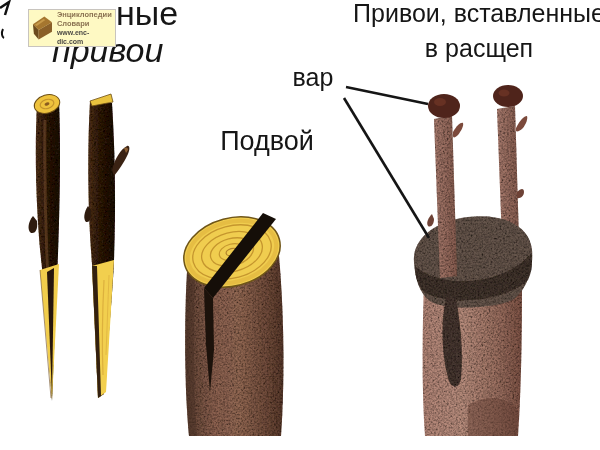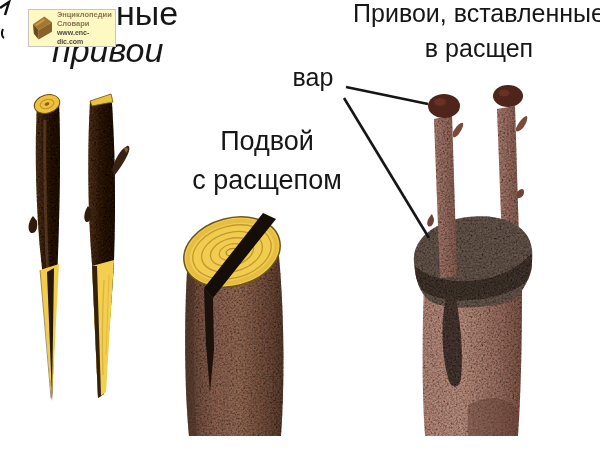--- a/index.html
+++ b/index.html
@@ -139,21 +139,20 @@
       <line x1="346" y1="87" x2="428" y2="104" stroke="#151515" stroke-width="2.6"></line>
       <line x1="344" y1="98" x2="429" y2="238" stroke="#151515" stroke-width="2.6"></line>
     </g>
   </svg>
 
   <div class="lbl lbl-big" style="left:116px;top:-4px;">ные</div>
   <div class="lbl lbl-big" style="left:52px;top:33px;font-style:italic;">привои</div>
 
   <div class="lbl lbl-block rootstock-lbl">
     <div class="l1">Подвой</div>
-    <div class="l2">с расщепом</div>
   </div>
 
   <div class="lbl lbl-block inserted-lbl">
     <div class="l1">Привои, вставленные</div>
     <div class="l2">в расщеп</div>
   </div>
 
   <div class="lbl lbl-block wax-lbl">
     <div class="l2">вар</div>
   </div>

